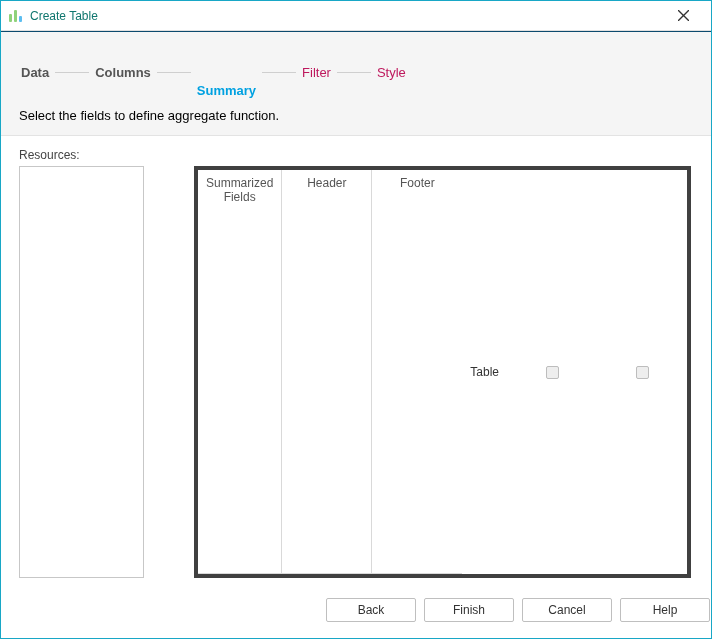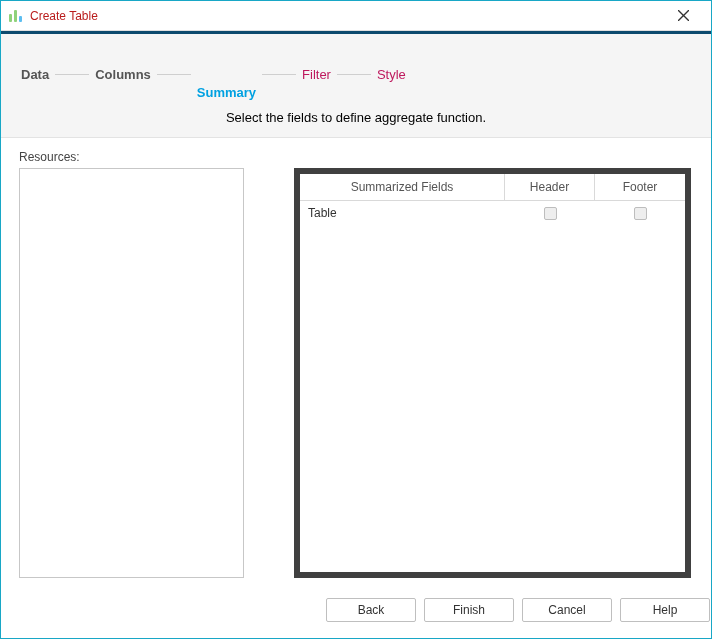--- a/index.html
+++ b/index.html
@@ -31,39 +31,38 @@
     align-items: flex-end;
   }
   .titlebar .app-icon span {
     display: inline-block;
     width: 3px;
     margin-right: 2px;
     border-radius: 1px;
   }
   .titlebar .title {
     font-size: 12px;
-    color: #b91c1c;
+    color: #0f766e;
   }
   .titlebar .spacer { flex: 1; }
   .titlebar .close {
     width: 40px;
     height: 28px;
     display: flex;
     align-items: center;
     justify-content: center;
     cursor: pointer;
     color: #333;
   }
   .titlebar .close svg { width: 11px; height: 11px; }
   .wizard-header {
     background: #f5f5f5;
-    border-top: 3px solid #0c4a6e;
+    border-top: 1px solid #0c4a6e;
     border-bottom: 1px solid #e3e3e3;
     padding: 14px 18px 12px 18px;
-    text-align: center;
   }
   .steps {
     display: flex;
     align-items: center;
     gap: 4px;
     margin-bottom: 10px;
   }
   .step {
     font-size: 13px;
     color: #be185d;
@@ -97,24 +96,24 @@
     gap: 50px;
   }
   .listbox {
     width: 225px;
     border: 1px solid #c7c7c7;
     background: #fff;
     height: 100%;
   }
   .grid {
     flex: 1;
-    border: 6px solid #404040;
-    background: #fff;
-    display: flex;
-    flex-direction: column;
+    border: 4px solid #404040;
+    background: #fff;
+    display: flex;
+    flex-direction: row;
   }
   .grid-header {
     display: flex;
     background: #fff;
   }
   .grid-header .col {
     border-right: 1px solid #d9d9d9;
     border-bottom: 1px solid #d9d9d9;
     padding: 6px 8px;
     text-align: center;

